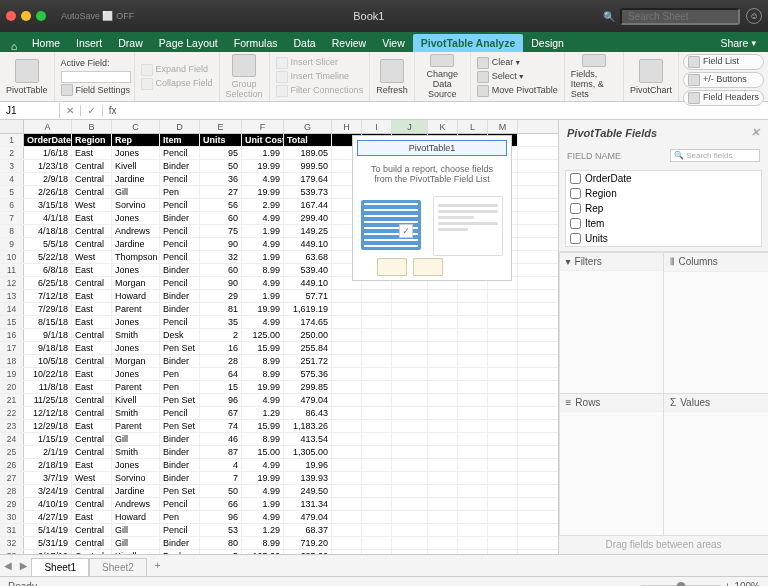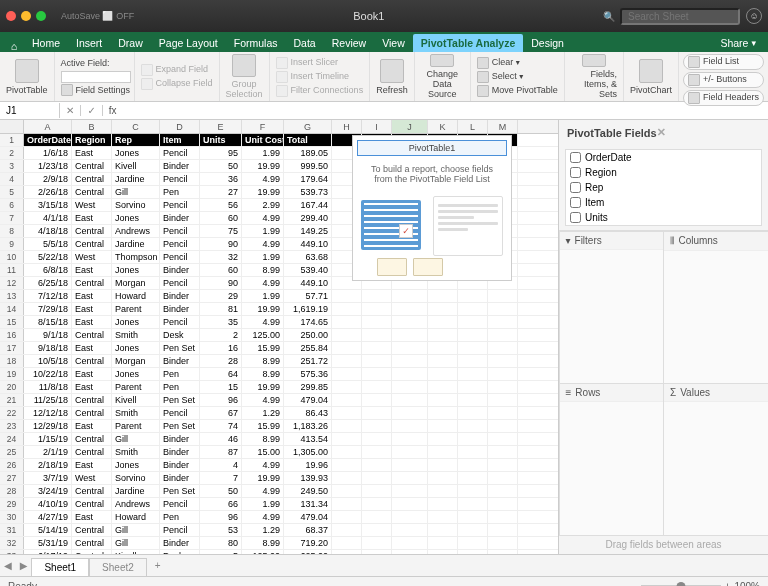--- a/index.html
+++ b/index.html
@@ -62,21 +62,21 @@
 .pimg .blue { position:absolute; left:4px; top:4px; width:60px; height:50px; background:linear-gradient(#5b9bd5,#5b9bd5); border-radius:2px;}
 .pimg .blue::before{content:"";position:absolute;inset:3px;background:repeating-linear-gradient(#fff 0 2px,#5b9bd5 2px 6px);}
 .pimg .card { position:absolute; right:4px; top:0; width:70px; height:60px; background:#fff; border:1px solid #ddd; border-radius:2px; padding:4px;}
 .pimg .card .ln{height:3px;background:#ddd;margin:3px 0;border-radius:1px;}
 .pimg .chk{position:absolute;left:42px;top:28px;width:14px;height:14px;background:#fff;border:1px solid #ccc;font-size:9px;color:#d04a3c;text-align:center;line-height:12px;}
 .pimg .drops{position:absolute;bottom:0;left:20px;display:flex;gap:6px;}
 .pimg .drop{width:30px;height:18px;border:1px solid #d4c9a8;background:#fdf6e3;border-radius:1px;}
 
 
 .fieldpane { width:210px; background:#f4f4f4; border-left:1px solid #ccc; display:flex; flex-direction:column; font-size:10px;}
-.fieldpane .fphead { padding:6px 8px; font-weight:600; color:#444; font-size:11px; display:flex; align-items:center;}
+.fieldpane .fphead { padding:6px 8px; font-weight:600; color:#444; font-size:11px; display:flex; justify-content:space-between; align-items:center;font-style:italic;}
 .fieldpane .fphead .close{color:#aaa;cursor:pointer;}
 .fieldpane .fname { padding:4px 8px; color:#888; font-size:9px; display:flex; align-items:center; justify-content:space-between;}
 .fieldpane .fsearch { border:1px solid #ccc; background:#fff; padding:1px 3px; font-size:8px; color:#aaa; width:90px;}
 .fieldpane .flist { background:#fff; border:1px solid #ddd; margin:4px 6px; max-height:80px; overflow:auto;}
 .fieldpane .fitem { padding:2px 4px; display:flex; align-items:center; gap:4px; font-size:10px;}
 .fieldpane .fitem input{width:11px;height:11px;}
 .areas { display:grid; grid-template-columns:1fr 1fr; grid-template-rows:1fr 1fr; flex:1; border-top:1px solid #ddd;}
 .areas .abox { border:1px solid #ddd; margin:-0.5px; display:flex; flex-direction:column;}
 .areas .ahead { padding:3px 6px; color:#555; font-size:10px; display:flex; align-items:center; gap:4px; border-bottom:1px solid #eee;}
 .areas .abody { flex:1; background:#fafafa;}
@@ -148,21 +148,21 @@
       <div class="riconbig"></div>
       <span style="text-align:center">Change<br>Data Source</span>
     </div>
   <div class="rgroup small">
     <div class="rrow"><span class="riconsmall"></span><span>Clear</span> <span class="caretdown">▾</span></div>
     <div class="rrow"><span class="riconsmall"></span><span>Select</span> <span class="caretdown">▾</span></div>
     <div class="rrow"><span class="riconsmall"></span><span>Move PivotTable</span></div>
   </div>
   <div class="rgroup">
       <div class="riconbig"></div>
-      <span style="text-align:right">Fields,<br>Items, &amp; Sets</span>
+      <span style="text-align:left">Fields,<br>Items, &amp; Sets</span>
     </div>
   <div class="rgroup">
       <div class="riconbig"></div>
       <span>PivotChart</span>
     </div>
   <div class="right">
     <div class="rbtn"><span class="riconsmall"></span><span>Field List</span></div>
     <div class="rbtn"><span class="riconsmall"></span><span>+/- Buttons</span></div>
     <div class="rbtn"><span class="riconsmall"></span><span>Field Headers</span></div>
   </div>
@@ -743,20 +743,24 @@
           </div>
       </div>
     </div>
   </div>
 
   <div class="fieldpane">
     <div class="fphead">
         <span>PivotTable Fields</span>
         <span class="close">✕</span>
       </div>
+    <div class="fname">
+      <span>FIELD NAME</span>
+      <span class="fsearch">🔍 <span>Search fields</span></span>
+    </div>
     <div class="flist" id="flist">
         <div class="fitem">
           <input type="checkbox" style="">
           <span>OrderDate</span>
         </div>
         <div class="fitem">
           <input type="checkbox" style="">
           <span>Region</span>
         </div>
         <div class="fitem">

